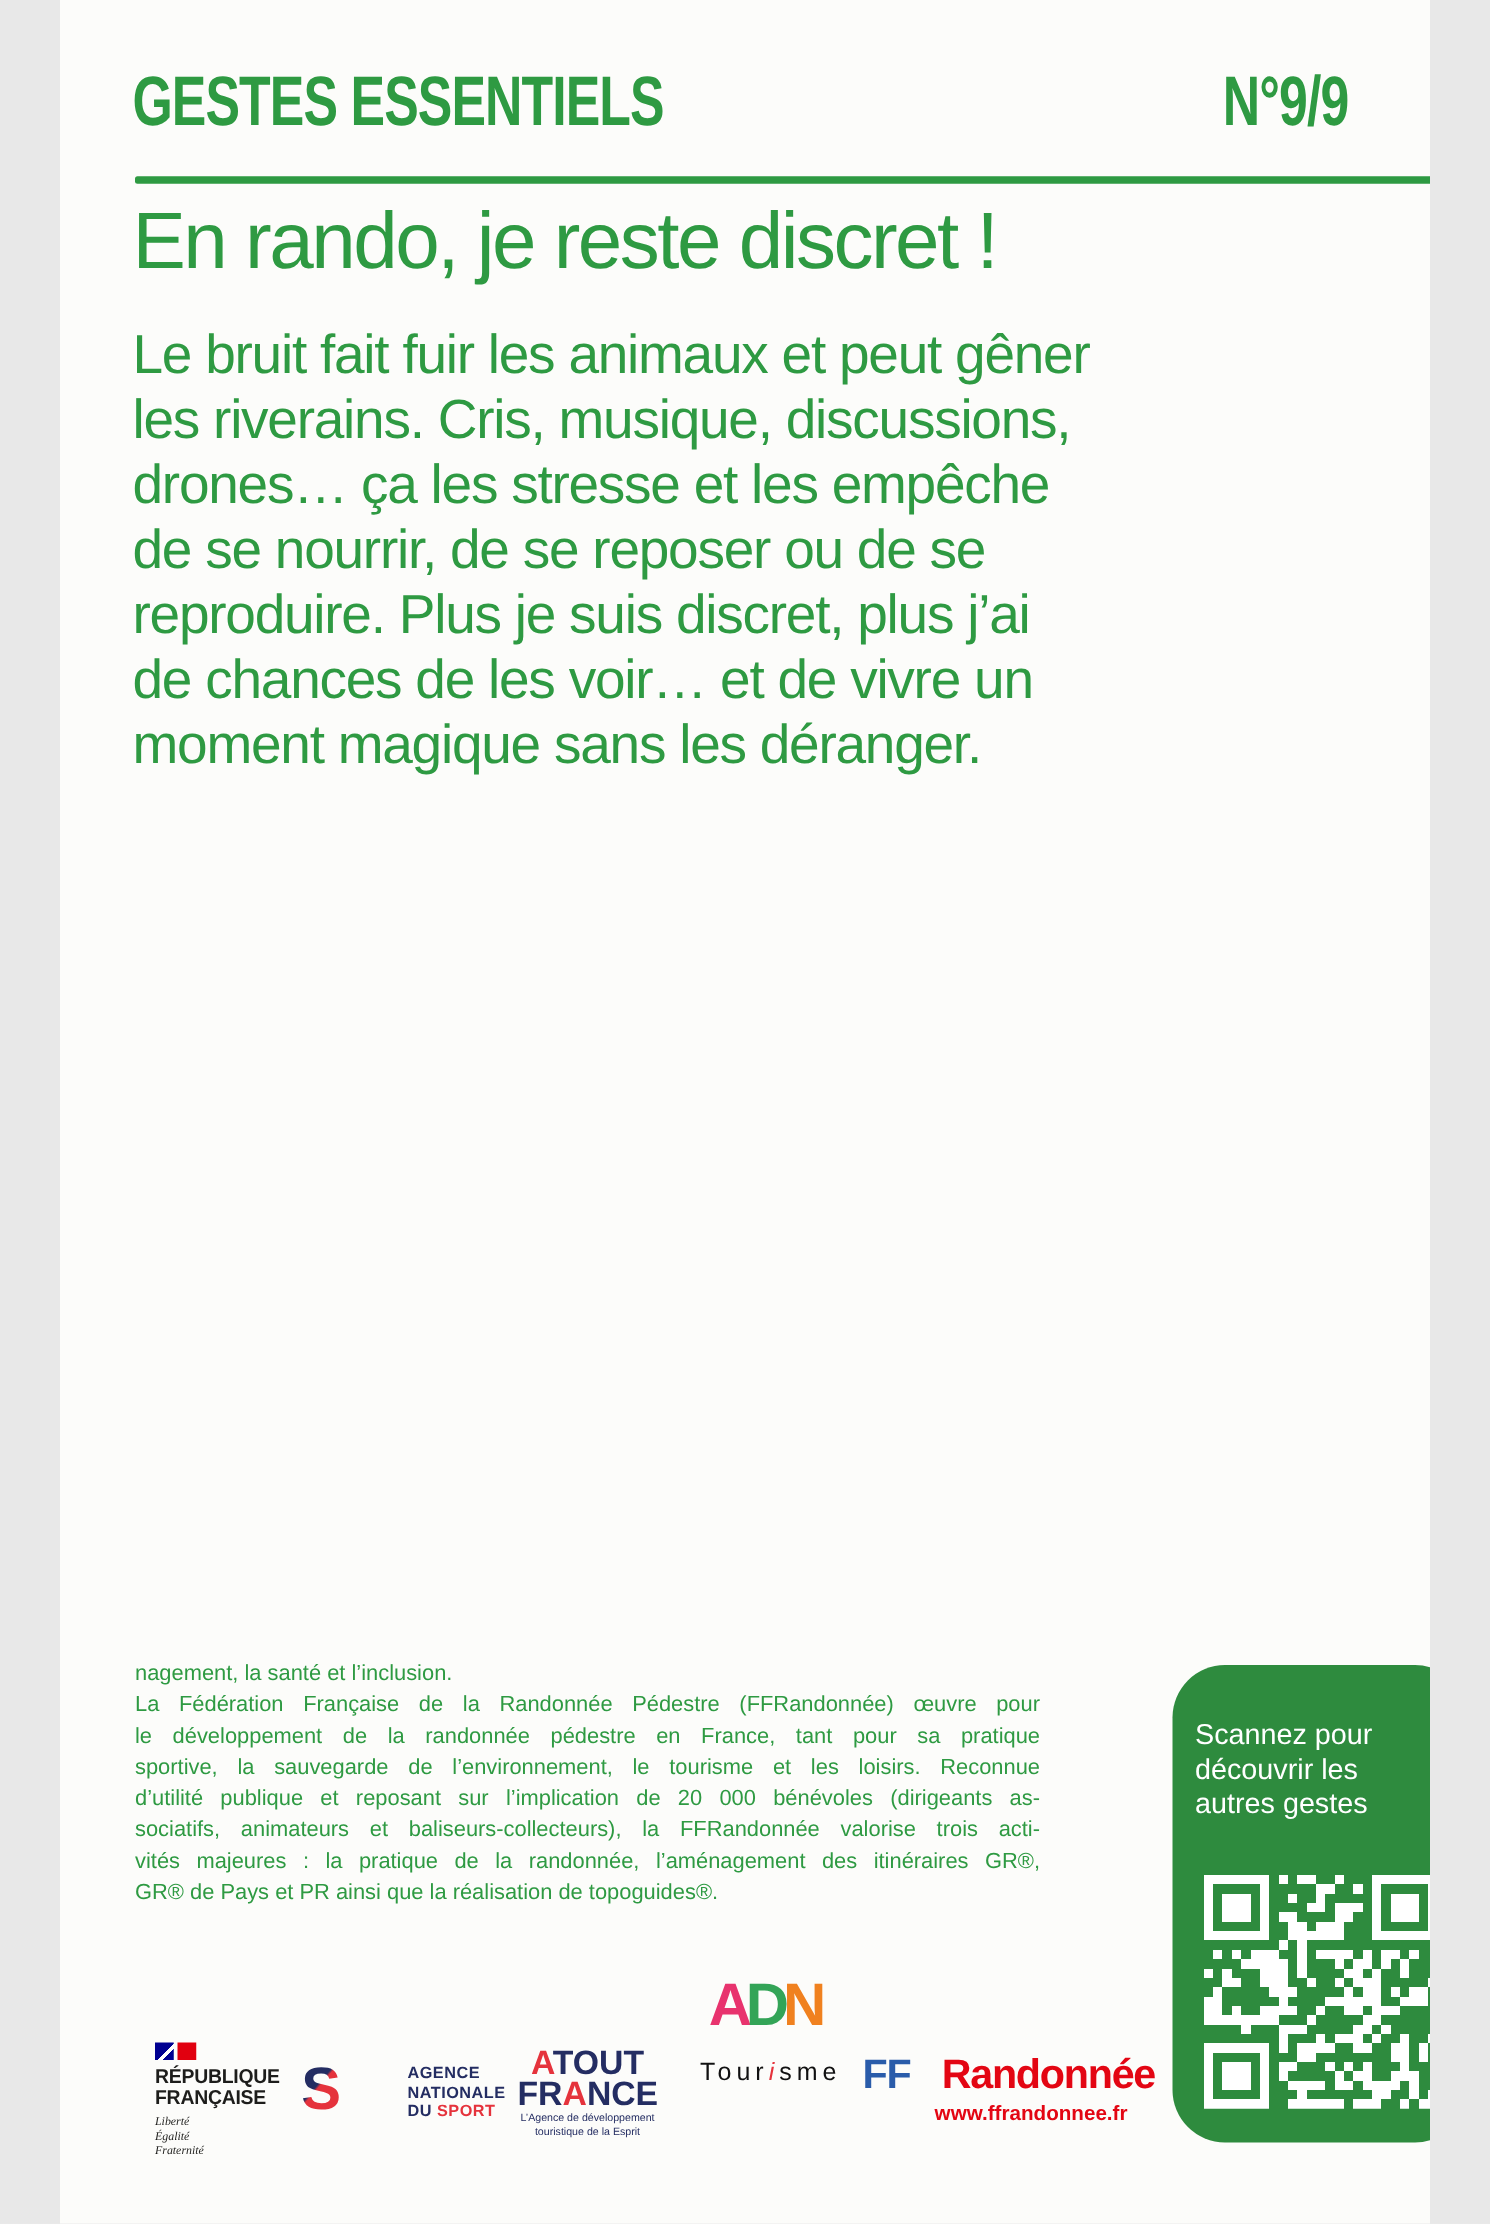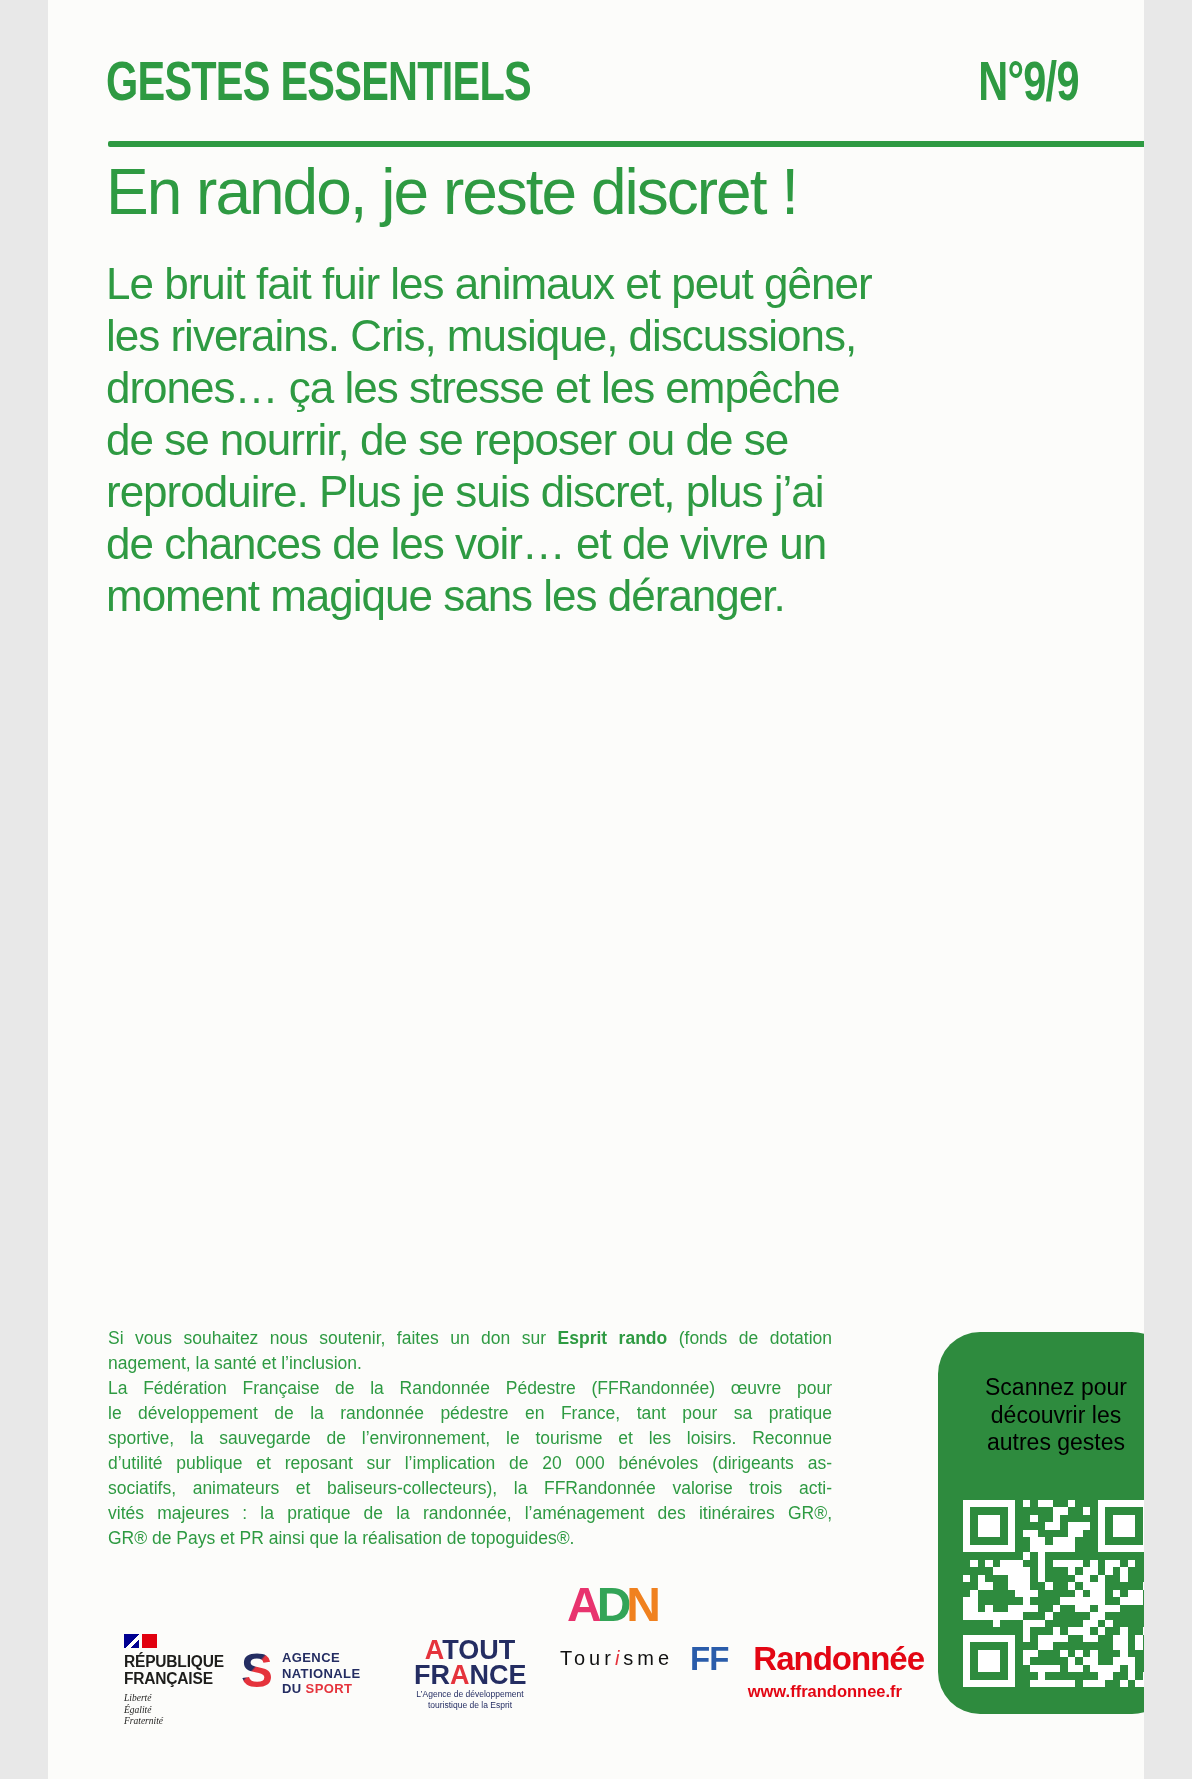--- a/index.html
+++ b/index.html
@@ -45,42 +45,42 @@
   }
   .fp-line{ text-align:justify; text-align-last:justify; }
   .fp-line.last{ text-align-last:left; }
   .fp-line b{font-weight:bold;}
   
   .scan-box{
     position:absolute; left:890px; top:1332px; width:236px; height:382px;
     background:var(--box-green,#2e8b3e); border-radius:42px;
   }
   .scan-label{
-    margin:42px 18px 0 18px; text-align:center;
-    color:#000000; font-size:23px; line-height:27.5px; font-weight:400;
+    margin:42px 18px 0 18px; 
+    color:#ffffff; font-size:23px; line-height:27.5px; font-weight:400;
   }
   .qr{ position:absolute; left:25px; top:168px; width:187px; height:187px; }
   
   .credit{
     position:absolute; left:1140px; top:1368px; height:330px;
     writing-mode:vertical-rl; font-size:15px; letter-spacing:0.3px;
     color:var(--text-green); white-space:nowrap;
   }
   
   .logo{position:absolute; color:#1d1d1b;}
   .logo-rf{left:76px; top:1634px; font-size:16px;}
   .rf-flag{display:flex; gap:3px; margin-bottom:5px;}
   .rf-flag span{width:15px; height:14px; display:inline-block;}
   .rf-b{background:linear-gradient(135deg, var(--flag-blue) 55%, #fff 55%, #fff 70%, var(--flag-blue) 70%);}
   .rf-r{background:var(--flag-red);}
   .rf-name{font-weight:bold; font-size:16px; line-height:17px; letter-spacing:-0.2px; transform:scaleX(0.97); transform-origin:left;}
   .rf-motto{margin-top:6px; font-family:"Liberation Serif", serif; font-style:italic; font-size:9.5px; line-height:11.5px;}
   .logo-ans{left:190px; top:1648px; display:flex; align-items:flex-start;}
   .ans-s{width:38px; height:46px; margin-right:6px;}
-  .ans-text{font-weight:bold; font-size:13px; line-height:15.5px; letter-spacing:0.4px; color:var(--navy); margin-top:2px;}
+  .ans-text{font-weight:bold; font-size:13px; line-height:15.5px; letter-spacing:0.4px; color:var(--navy); margin-top:2px;margin-left:44px;}
   .ans-sport{color:var(--logo-red);}
   .logo-atout{left:366px; top:1638px; text-align:center; width:112px;}
   .at-big{font-weight:bold; font-size:27px; line-height:25px; letter-spacing:0px; color:var(--navy);}
   .at-big .red{color:var(--logo-red);}
   .at-sub{font-size:8.5px; line-height:10px; color:var(--navy); margin-top:1px;}
   .logo-adn{left:512px; top:1582px; text-align:right; width:96px;}
   .adn-big{font-weight:bold; font-size:48px; line-height:46px; letter-spacing:-5px;}
   .adn-a{color:var(--adn-a);}
   .adn-d{color:var(--adn-d);}
   .adn-n{color:var(--adn-n);}
@@ -108,21 +108,20 @@
     <div class="body-line">Le bruit fait fuir les animaux et peut gêner</div>
     <div class="body-line">les riverains. Cris, musique, discussions,</div>
     <div class="body-line">drones… ça les stresse et les empêche</div>
     <div class="body-line">de se nourrir, de se reposer ou de se</div>
     <div class="body-line">reproduire. Plus je suis discret, plus j’ai</div>
     <div class="body-line">de chances de les voir… et de vivre un</div>
     <div class="body-line">moment magique sans les déranger.</div>
   </div>
 
   <div class="fineprint">
-    <div class="fp-line"><span>Si vous souhaitez nous soutenir, faites un don sur </span><b>Esprit rando</b><span> (fonds de dotation</span></div>
     <div class="fp-line last">nagement, la santé et l’inclusion.</div>
     <div class="fp-line">La Fédération Française de la Randonnée Pédestre (FFRandonnée) œuvre pour</div>
     <div class="fp-line">le développement de la randonnée pédestre en France, tant pour sa pratique</div>
     <div class="fp-line">sportive, la sauvegarde de l’environnement, le tourisme et les loisirs. Reconnue</div>
     <div class="fp-line">d’utilité publique et reposant sur l’implication de 20 000 bénévoles (dirigeants as-</div>
     <div class="fp-line">sociatifs, animateurs et baliseurs-collecteurs), la FFRandonnée valorise trois acti-</div>
     <div class="fp-line">vités majeures : la pratique de la randonnée, l’aménagement des itinéraires GR®,</div>
     <div class="fp-line last">GR® de Pays et PR ainsi que la réalisation de topoguides®.</div>
   </div>
 

